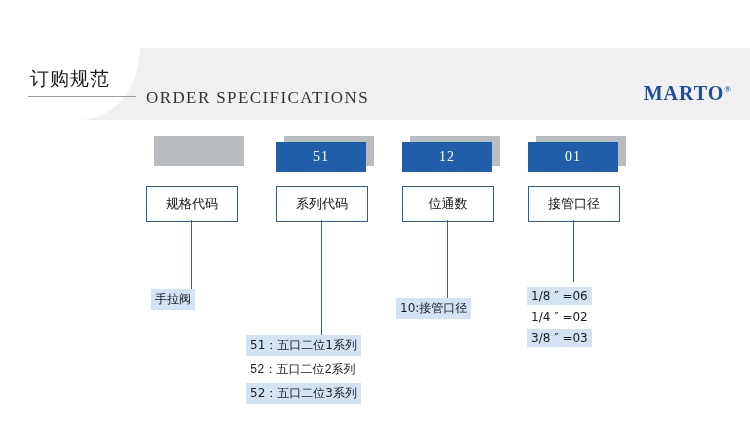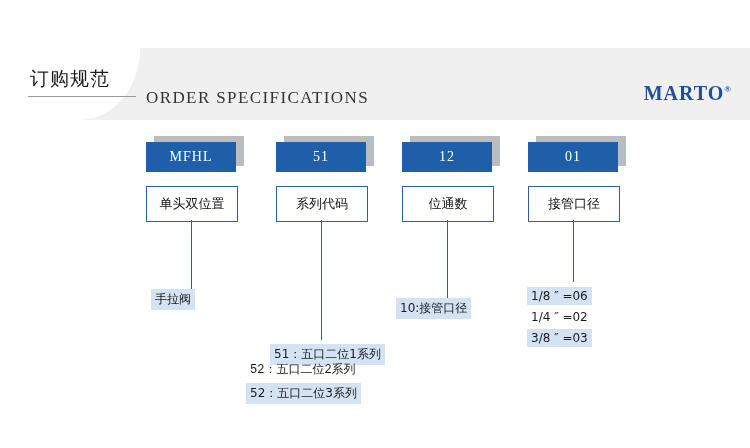--- a/index.html
+++ b/index.html
@@ -159,36 +159,35 @@
   <div class="header-band"></div>
   <div class="header-curve"></div>
   <div class="title-cn">订购规范</div>
   <div class="title-underline"></div>
   <div class="title-en">ORDER SPECIFICATIONS</div>
   <div class="brand"><span>MARTO</span><sup>®</sup></div>
 
   <div class="column" style="left:136px;">
     <div class="code-box-wrap">
       <div class="code-shadow"></div>
-      <div class="code-box">MFHL</div>
-    </div>
-    <div class="label-box">单头双位置</div>
+    </div>
+    <div class="label-box">规格代码</div>
     <div class="connector-v" style="left:55px; top:220px; height:70px;"></div>
   </div>
   <div class="note hl" style="left:151px; top:289px;">手拉阀</div>
 
   <div class="column" style="left:266px;">
     <div class="code-box-wrap">
       <div class="code-shadow"></div>
       <div class="code-box">51</div>
     </div>
     <div class="label-box">系列代码</div>
     <div class="connector-v" style="left:55px; top:220px; height:120px;"></div>
   </div>
-  <div class="note hl" style="left:246px; top:344px;margin-left:24px;">51：五口二位1系列</div>
+  <div class="note hl" style="left:246px; top:335px;">51：五口二位1系列</div>
   <div class="note" style="left:246px; top:359px;font-family:Liberation Mono, monospace;">52：五口二位2系列</div>
   <div class="note hl" style="left:246px; top:383px;">52：五口二位3系列</div>
 
   <div class="column" style="left:392px;">
     <div class="code-box-wrap">
       <div class="code-shadow"></div>
       <div class="code-box">12</div>
     </div>
     <div class="label-box">位通数</div>
     <div class="connector-v" style="left:55px; top:220px; height:78px;"></div>

